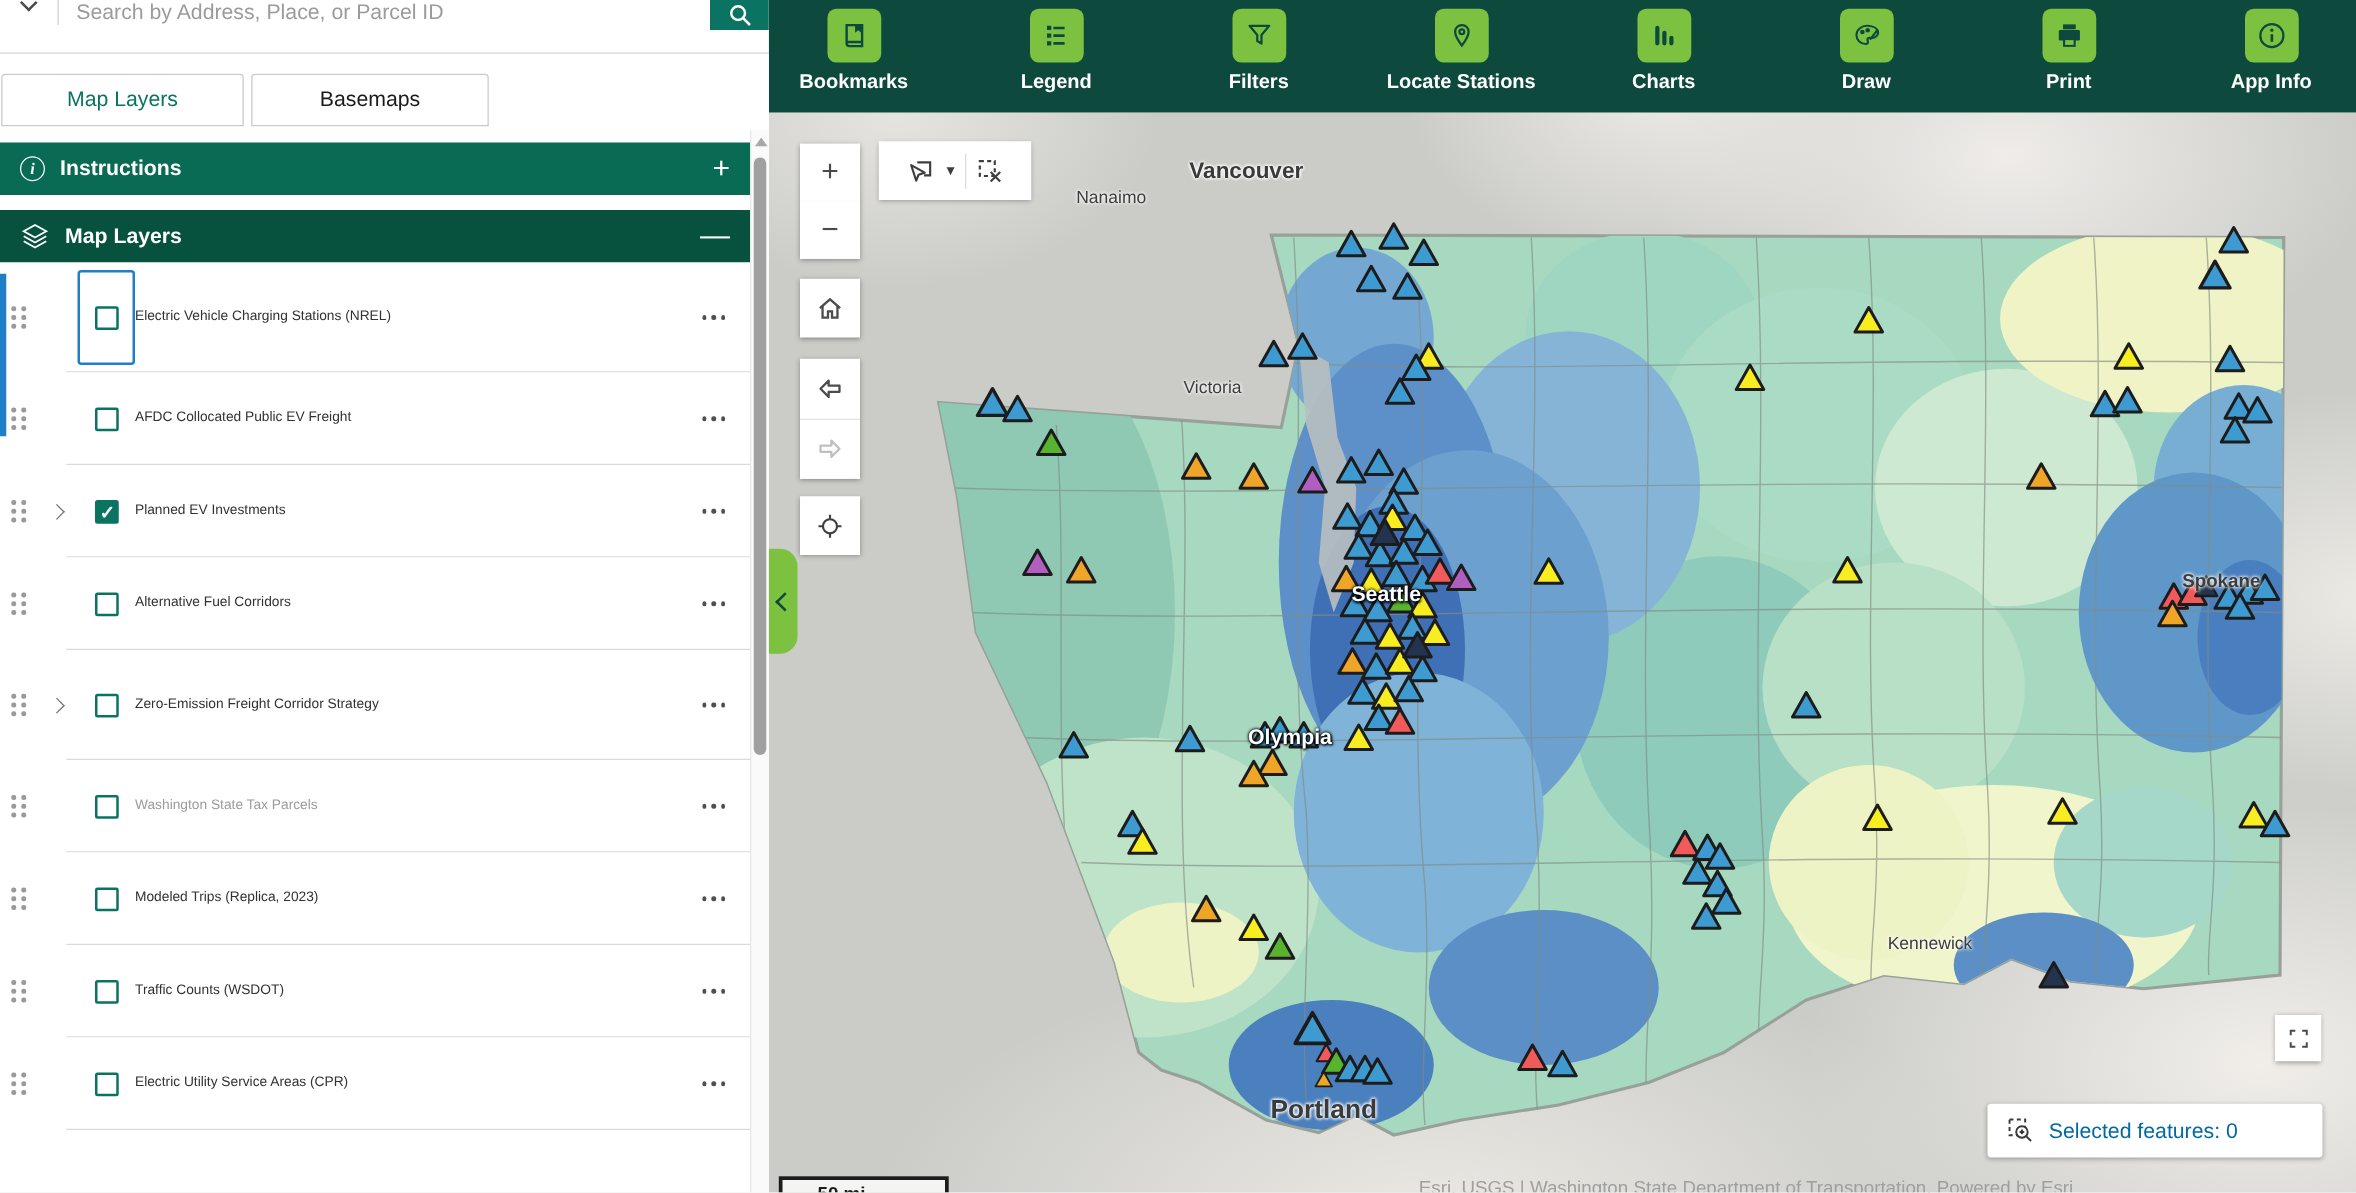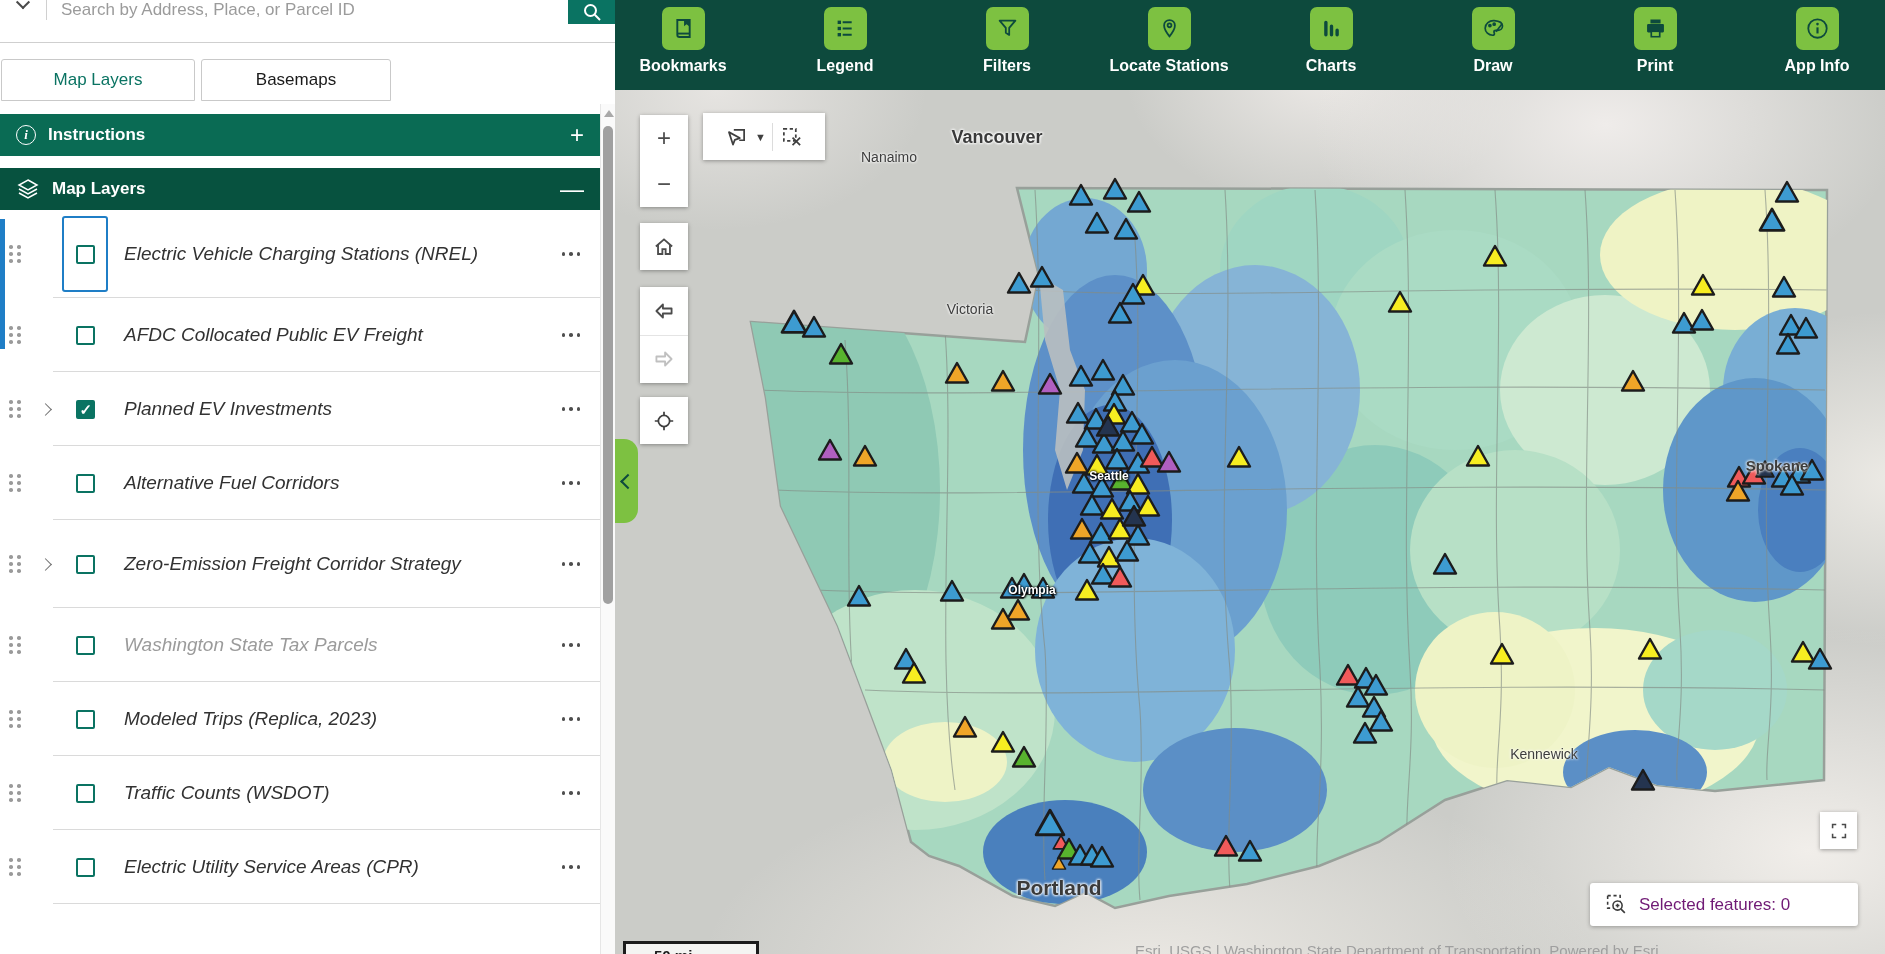--- a/index.html
+++ b/index.html
@@ -48,21 +48,21 @@
   .row.two { min-height:88px; }
   .handle { width:13px; display:grid; grid-template-columns:4px 4px; grid-auto-rows:4px; gap:3px 4px; margin:0 6px 0 5px; flex:none;}
   .handle i { width:3.5px; height:3.5px; border-radius:50%; background:#9a9a9a; }
   .chev { width:34px; flex:none; display:flex; justify-content:center; }
   .chev::before { content:""; width:8px; height:8px; border-top:1.8px solid #6e6e6e; border-right:1.8px solid #6e6e6e; transform:rotate(45deg); }
   .cbcell { width:46px; align-self:stretch; margin:6px 0; display:flex; align-items:center; justify-content:center; flex:none; border:2px solid transparent; border-radius:3px;}
   .row.focused .cbcell { border-color:var(--focus-blue); }
   .cb { width:19px; height:19px; border:2px solid var(--teal); border-radius:2px; background:#fff; position:relative; cursor:pointer;}
   .cb.checked { background:var(--teal); }
   .cb.checked::after { content:"✓"; position:absolute; left:2px; top:-1px; color:#fff; font-size:15px; font-weight:bold; }
-  .lbl { flex:1; margin-left:16px; font-size:19px; color:#323232; line-height:1.4; padding-right:6px;font-style:italic;}
+  .lbl { flex:1; font-size:11px; color:#323232; line-height:1.4; padding-right:6px;}
   .row.disabled .lbl { color:#9b9b9b; }
   .dots { width:30px; display:flex; gap:4px; justify-content:center; cursor:pointer; flex:none;}
   .dots i { width:3.5px; height:3.5px; border-radius:50%; background:#4f4f4f; }
 
   .blue-bar { position:absolute; left:0; top:219px; width:5px; height:130px; background:var(--focus-blue); z-index:5;}
   .sb-scroll { position:absolute; right:0; top:104px; bottom:0; width:15px; background:#fafafa; border-left:1px solid #e6e6e6;}
   .sb-up { position:absolute; top:6px; left:3px; width:0; height:0; border-left:5px solid transparent; border-right:5px solid transparent; border-bottom:7px solid #a9a9a9;}
   .sb-thumb { position:absolute; top:22px; left:2px; width:10px; height:478px; background:#a0a0a0; border-radius:6px; }
 
   
@@ -76,42 +76,42 @@
       radial-gradient(280px 190px at 56% -2%, #ece9e6 0%, rgba(236,233,230,0) 72%),
       radial-gradient(360px 240px at 101% 45%,#eceae5 0%, rgba(236,234,229,0) 70%);
   }
   .map svg.base { position:absolute; left:0; top:0; }
 
   .city { position:absolute; transform:translate(-50%,-50%); white-space:nowrap; pointer-events:none; z-index:6; }
   .city.lg-dark { font-size:18px; font-weight:bold; color:#3a3a3a; text-shadow:0 0 3px #fff,0 0 3px #fff,0 0 3px #fff; }
   .city.xl-dark { font-size:21px; font-weight:bold; color:#3a3a3a; text-shadow:0 0 3px #fff,0 0 3px #fff,0 0 3px #fff; }
   .city.sm-dark { font-size:14px; color:#3d3d3d; text-shadow:0 0 3px #fff,0 0 3px #fff; }
   .city.md-dark { font-size:15px; color:#3d3d3d; font-weight:bold; text-shadow:0 0 3px #fff,0 0 3px #fff; }
-  .city.on-map-white { font-size:12px; font-weight:bold; color:#fff; text-shadow:0 0 2px #000,0 0 3px #000,1px 1px 2px #000; }
+  .city.on-map-white { font-size:17px; font-weight:bold; color:#fff; text-shadow:0 0 2px #000,0 0 3px #000,1px 1px 2px #000; }
 
   .ctl { position:absolute; background:#fff; box-shadow:0 1px 4px rgba(0,0,0,.35); z-index:7; display:flex; align-items:center; justify-content:center; cursor:pointer;}
   .zoom-widget { left:25px; top:25px; width:48px; height:92px; flex-direction:column; padding:0;}
   .zoom-btn { width:48px; height:46px; display:flex; align-items:center; justify-content:center; font-size:24px; color:#4a4a4a; background:#fff; border:none; cursor:pointer;}
   .zoom-widget .divider-h { width:100%; height:1px; background:#e4e4e4; }
   .home-btn { left:25px; top:133px; width:48px; height:47px; }
   .nav-widget { left:25px; top:197px; width:48px; height:96px; flex-direction:column; }
   .nav-btn { width:48px; height:47px; display:flex; align-items:center; justify-content:center; background:#fff; border:none; cursor:pointer;}
   .locate-btn { left:25px; top:307px; width:48px; height:47px; }
   .sel-toolbar { left:88px; top:23px; width:122px; height:47px; gap:6px; padding:0 8px; }
   .sel-toolbar .vdiv { width:1px; height:28px; background:#dcdcdc; }
   .caret { font-size:11px; color:#3f3f3f; }
   .fullscreen-btn { left:1205px; top:722px; width:37px; height:37px; }
 
   .collapse-tab { position:absolute; left:0; top:349px; width:23px; height:84px; background:var(--lime);
     border-radius:0 14px 14px 0; z-index:7; display:flex; align-items:center; justify-content:center; cursor:pointer;}
   .collapse-tab::after { content:""; width:9px; height:9px; border-left:2.5px solid var(--dark-green); border-bottom:2.5px solid var(--dark-green); transform:rotate(45deg) translate(1px,-1px);}
 
   .sel-features { position:absolute; left:975px; top:793px; width:268px; height:43px; background:#fff; border-radius:3px;
     box-shadow:0 1px 4px rgba(0,0,0,.3); display:flex; align-items:center; padding:0 14px; gap:10px; z-index:7; cursor:pointer;}
-  .sel-features .sf-text { font-size:17px; color:#701a75; }
+  .sel-features .sf-text { font-size:17px; color:#0369a1; }
 
   .scalebar { position:absolute; left:8px; top:851px; width:136px; height:40px; border:3px solid #1c1c1c; background:#f4f4f2;
     font-size:15px; font-weight:bold; color:#1c1c1c; padding:3px 0 0 28px; z-index:6;}
   .attribution { position:absolute; left:520px; top:852px; font-size:15px; color:#9f9f9f; white-space:nowrap; z-index:5; }
 </style>
 </head>
 <body>
 
 <div class="app">
 

